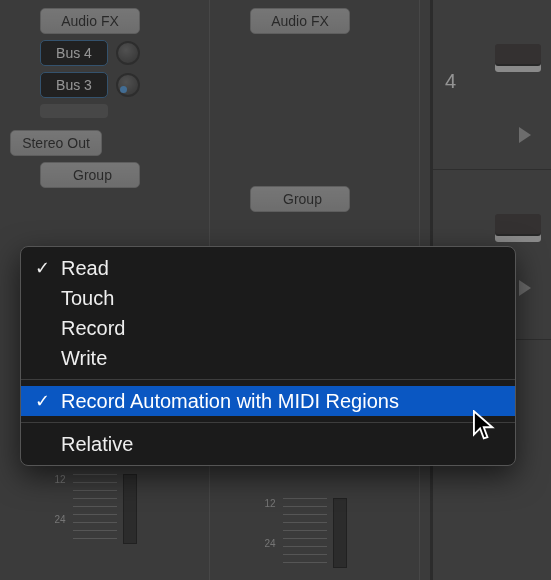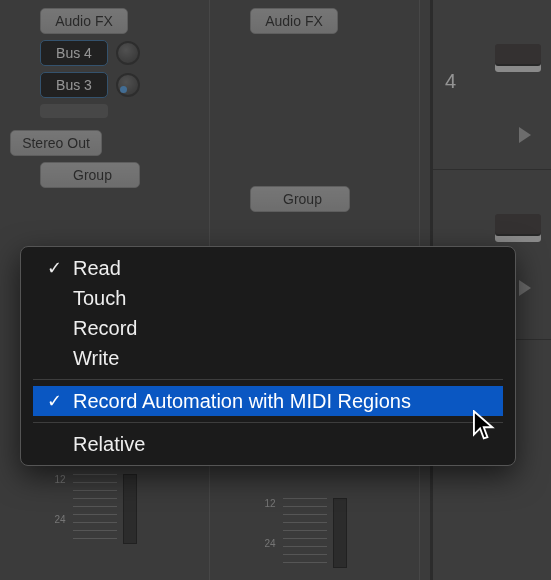--- a/index.html
+++ b/index.html
@@ -35,21 +35,21 @@
     background: linear-gradient(#4a4a4a,#3e3e3e);
     color: #111;
     height: 26px;
     display: inline-flex;
     align-items: center;
     justify-content: center;
     font-size: 14px;
     padding: 0 10px;
     color: #111;
   }
-  .slot-btn { width: 88px; margin-left: 30px; color:#111; background:linear-gradient(#bdbdbd,#a9a9a9); border-color:#888;}
+  .slot-btn { width: 100px; margin-left: 30px; color:#111; background:linear-gradient(#bdbdbd,#a9a9a9); border-color:#888;}
   .grp-btn { width: 100px; margin-left: 30px; background:linear-gradient(#bdbdbd,#a9a9a9); border-color:#888;padding-left:15px;}
   .out-btn { width: 92px; margin-top:6px; background:linear-gradient(#bdbdbd,#a9a9a9); border-color:#888;}
   .send-row { display:flex; align-items:center; gap:8px; margin-left:30px;}
   .bus-btn {
     background: #000000;
     color: #fff;
     border-color:#2a6ea8;
     width: 68px;
   }
   .knob {
@@ -105,21 +105,21 @@
   }
 
   .menu {
     position:absolute;
     left: 20px; top: 246px;
     width: 496px;
     background: #1b1b1b;
     border-radius: 8px;
     border: 1px solid #555;
     box-shadow: 0 10px 30px rgba(0,0,0,.6);
-    padding: 6px 12px;
+    padding: 6px 0;
     color: #eee;
     font-size: 20px;
   }
   .menu .item {
     display:flex; align-items:center;
     height: 30px;
     padding: 0 16px 0 40px;
     position:relative;
     white-space: nowrap;
   }

